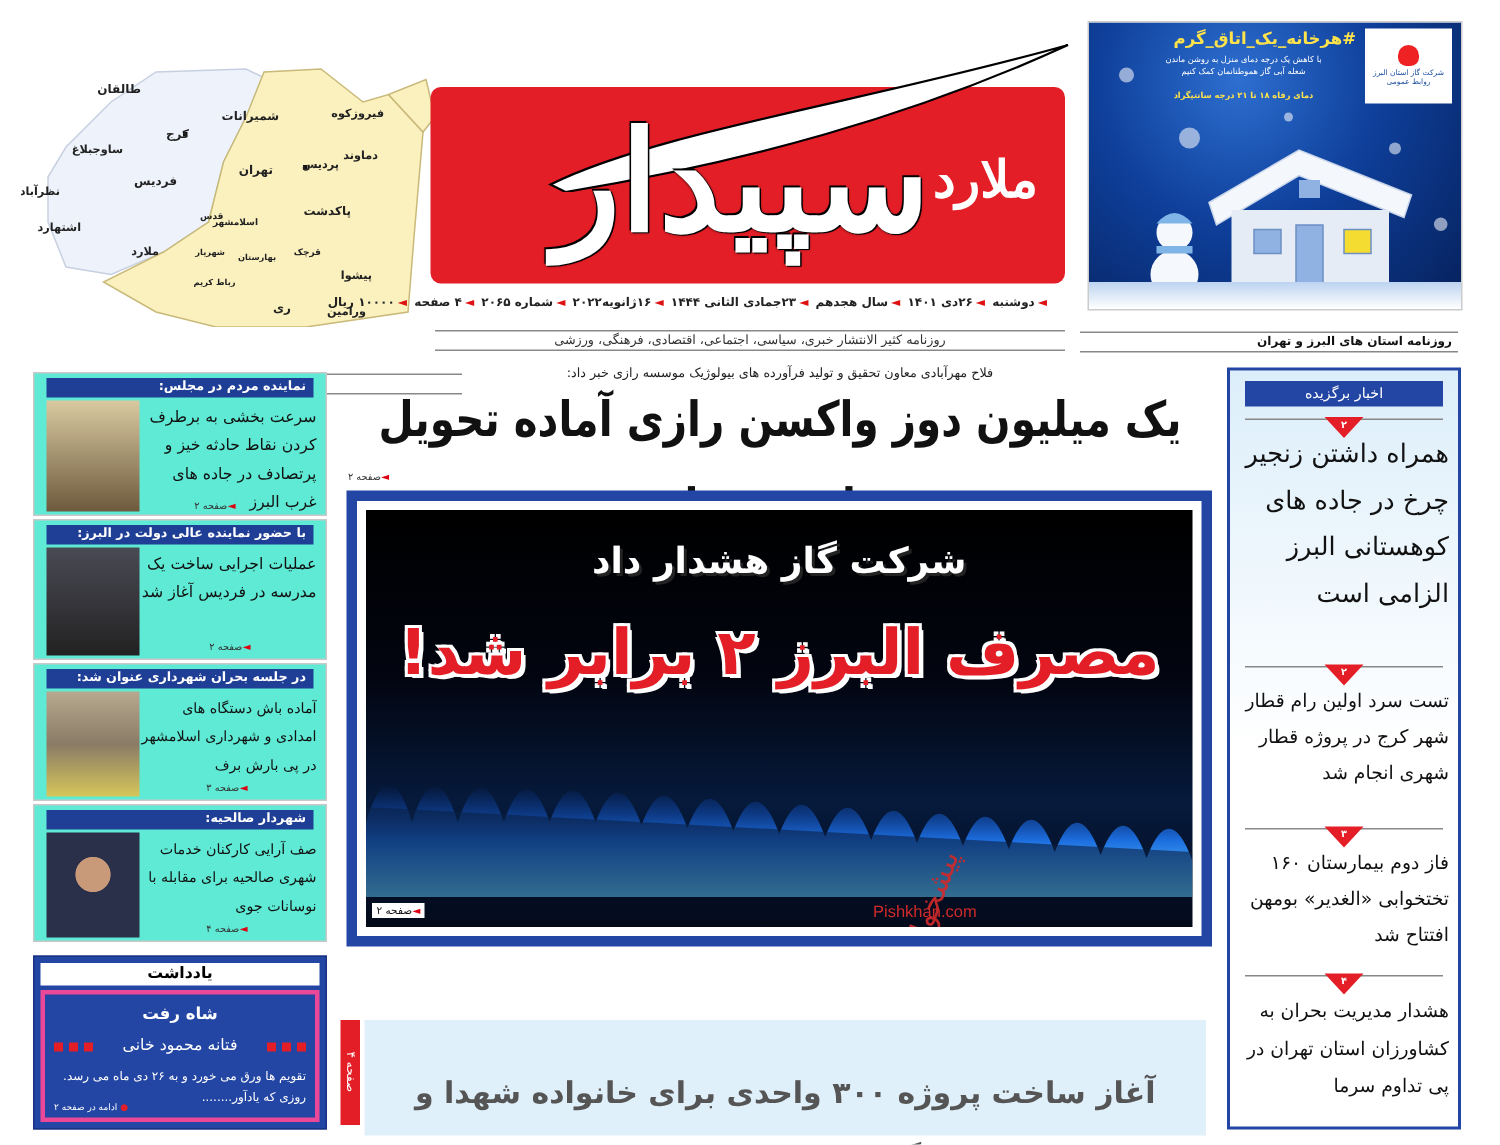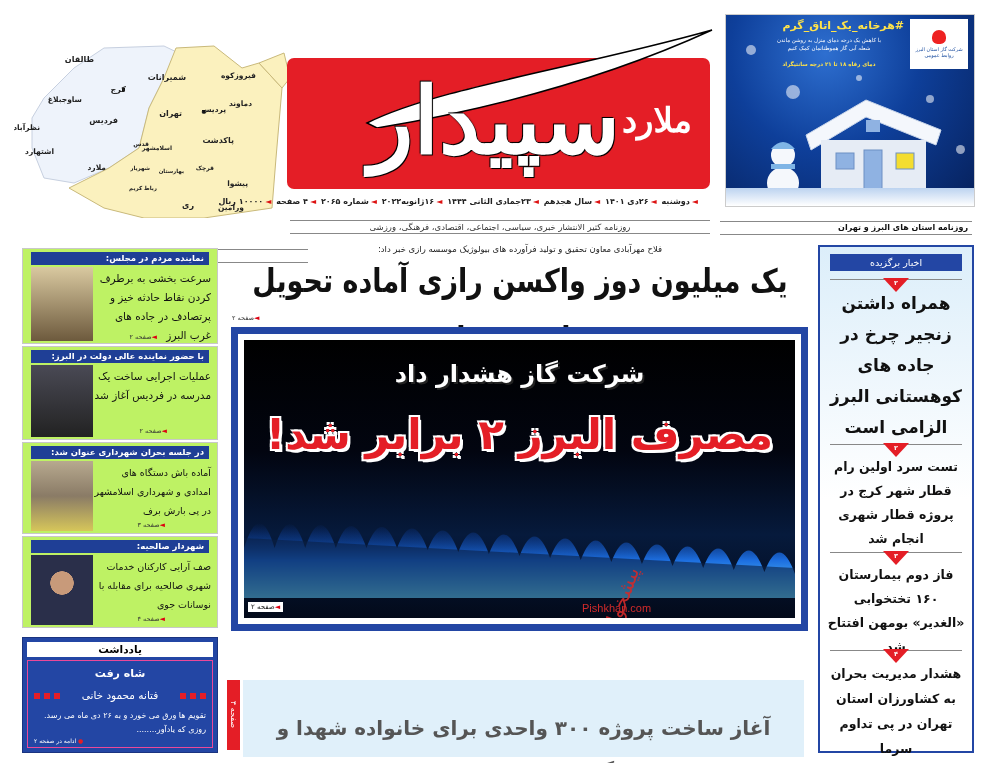--- a/index.html
+++ b/index.html
@@ -67,21 +67,21 @@
     display: flex; flex-direction: column; align-items: center; justify-content: center; font-size: 5px; color: #1d4fa0;
   }
   .ad .logo .flame { width: 14px; height: 14px; border-radius: 50% 50% 40% 40%; background: #e22; margin-bottom: 2px; }
   .ad .house {
     position: absolute; left: 70px; top: 80px; width: 150px; height: 100px;
   }
   .ad .snowman { position: absolute; left: 40px; top: 120px; width: 34px; height: 68px; }
   .ad .snow-dot { position: absolute; border-radius: 50%; background: rgba(255,255,255,0.55); }
   .ad .ground { position: absolute; left: 0; bottom: 0; width: 100%; height: 18px; background: linear-gradient(#bcd3f0,#ffffff); }
   .lbox {
-    position: absolute; left: 0; width: 196px; border: 1px solid #c8c8c8; background: #bef264;
+    position: absolute; left: 0; width: 196px; border: 1px solid #c8c8c8; background: #5eead4;
   }
   .lbox .ltitle {
     position: absolute; left: 8px; right: 8px; top: 3px; height: 13px;
     background: #1f3f96; color: #fff; font-size: 8.5px; font-weight: bold;
     text-align: right; padding-right: 5px; line-height: 13px;
   }
   .lbox .photo { position: absolute; left: 8px; top: 18px; width: 62px; }
   .lbox .ltext {
     position: absolute; right: 6px; top: 20px; width: 118px;
     font-size: 10.5px; line-height: 19px; text-align: right; color: #111;
@@ -93,21 +93,21 @@
 
   .note {
     position: absolute; left: 22px; top: 637px; width: 196px; height: 116px;
     background: #2346a4; border: 1px solid #1a3380;
   }
   .note .ntitle {
     position: absolute; left: 4px; right: 4px; top: 4px; height: 15px; background: #fff;
     color: #000; font-size: 10.5px; font-weight: bold; text-align: center; line-height: 15px;
   }
   .note .nbody {
-    position: absolute; left: 4px; right: 4px; top: 22px; bottom: 4px; border: 1px solid #ec4899;
+    position: absolute; left: 4px; right: 4px; top: 22px; bottom: 4px; border: 3px solid #ec4899;
   }
   .note .nhead { position: absolute; top: 6px; width: 100%; text-align: center; color: #fff; font-size: 11px; font-weight: bold; }
   .note .nauthor { position: absolute; top: 28px; width: 100%; text-align: center; color: #fff; font-size: 10.5px; }
   .note .dots-l, .note .dots-r { position: absolute; top: 32px; display: flex; gap: 4px; }
   .note .dots-l { left: 6px; } .note .dots-r { right: 6px; }
   .note .dot { width: 6px; height: 6px; background: #e41e26; }
   .note .nexcerpt { position: absolute; right: 6px; left: 4px; top: 48px; color: #fff; font-size: 8px; line-height: 14px; text-align: right; }
   .note .nmore { position: absolute; left: 6px; bottom: 3px; color: #fff; font-size: 6px; }
   .note .nmore .tri { color: #e41e26; }
 
@@ -185,21 +185,21 @@
     color: #fff; font-size: 9.5px; text-align: center; line-height: 17px;
   }
   .ritem { position: absolute; left: 6px; right: 6px; }
   .ritem .rline { position: relative; height: 1px; background: #888; margin: 0 4px; }
   .ritem .rnum {
     position: absolute; left: 50%; top: -1px; transform: translateX(-50%);
     width: 0; height: 0; border-left: 13px solid transparent; border-right: 13px solid transparent; border-top: 14px solid #e41e26;
   }
   .ritem .rnumtxt { position: absolute; left: 50%; top: 0px; transform: translateX(-50%); color: #fff; font-size: 6.5px; font-weight: bold; }
   .ritem .rtext {
-    text-align: center; font-weight: bold; color: #111; letter-spacing: -0.5px;
+    text-align: right; font-weight: normal; color: #111; letter-spacing: -0.5px;
   }
 </style>
 </head>
 <body>
 
 <div class="map">
   <svg viewBox="0 0 276 200">
     <path d="M18,100 L30,80 L60,50 L90,30 L150,28 L175,40 L150,60 L135,90 L125,130 L95,150 L60,165 L30,160 L18,130 Z" fill="#eef3fb" stroke="#c7d0e0" stroke-width="1"></path>
     <path d="M125,130 L135,90 L150,60 L162,30 L200,28 L228,50 L245,45 L268,70 L262,140 L258,190 L190,200 L130,200 L90,190 L55,170 L95,150 Z" fill="#fbf1be" stroke="#c9b97a" stroke-width="1"></path>
     <path d="M245,45 L270,35 L276,60 L268,70 Z" fill="#fbf1be" stroke="#c9b97a"></path>

